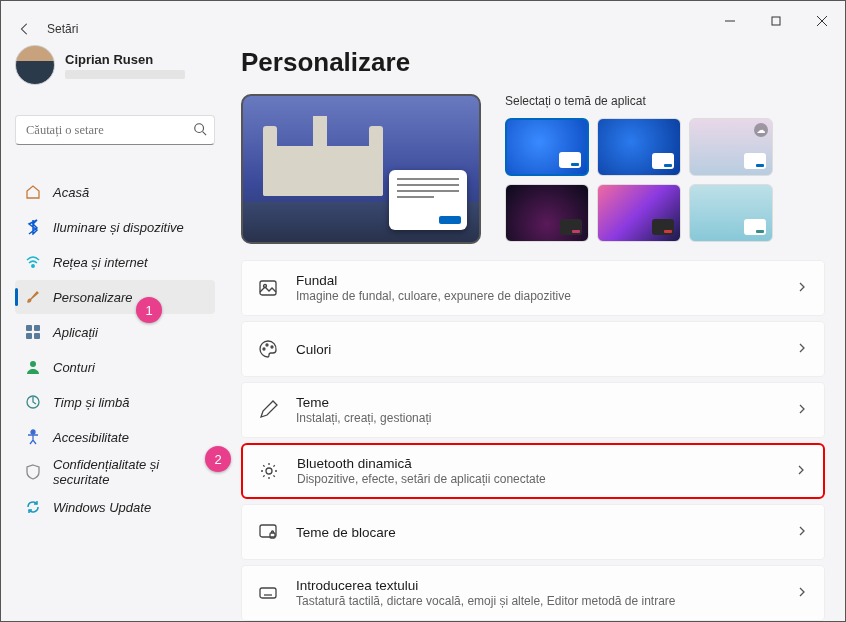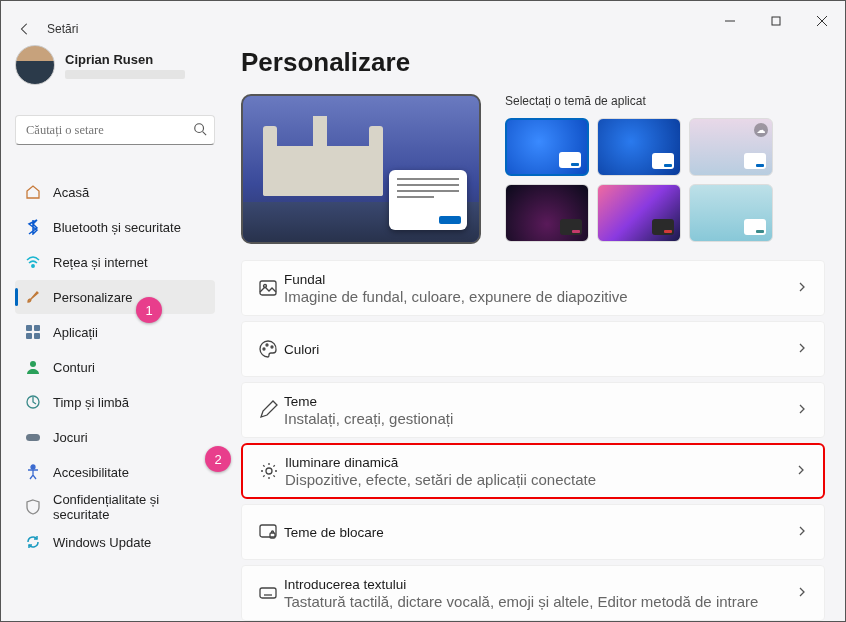--- a/index.html
+++ b/index.html
@@ -13,21 +13,21 @@
   .win-btn svg { width: 10px; height: 10px; }
   .app-body { display: flex; height: calc(100% - 36px); }
   .sidebar { width: 220px; padding: 4px 6px 0 14px; display: flex; flex-direction: column; gap: 20px; }
   .user-block { display: flex; align-items: center; gap: 10px; padding: 4px 0 10px 0; }
   .avatar { width: 40px; height: 40px; border-radius: 50%; background: linear-gradient(#c7a27c 40%, #2b3a4a 40%); border: 1px solid #ccc; }
   .user-name { font-size: 13px; font-weight: 600; color: #222; }
   .user-email { width: 120px; height: 9px; background: #e4e4e4; border-radius: 2px; margin-top: 3px; }
   .search-wrap { position: relative; margin-bottom: 10px; }
   .search-input { width: 100%; height: 30px; border: 1px solid #ddd; border-bottom: 1px solid #888; border-radius: 4px; background: #fff; padding: 0 28px 0 10px; font-size: 12.5px; color: #555; outline:none;font-family:Liberation Serif, serif; }
   .search-icon { position: absolute; right: 8px; top: 7px; color: #555; }
-  .nav { display: flex; flex-direction: column; gap: 1px; }
+  .nav { display: flex; flex-direction: column; gap: 1px; font-style: italic; }
   .nav-item { display: flex; align-items: center; gap: 12px; height: 34px; padding: 0 10px; border-radius: 4px; font-size: 13px; color: #222; position: relative; cursor: pointer; }
   .nav-item.active { background: #eaeaea; }
   .nav-item.active::before { content:""; position:absolute; left:0; top:8px; bottom:8px; width:3px; background:#0067c0; border-radius:2px; }
   .nav-icon { width: 16px; height: 16px; display:flex; align-items:center; justify-content:center; }
   .main { flex: 1; overflow-y: auto; padding: 10px 20px 20px 20px; }
   .page-title { font-size: 26px; font-weight: 600; color: #1a1a1a; margin-bottom: 16px; }
   .top-row { display: flex; gap: 24px; margin-bottom: 16px; }
   .preview-card { width: 240px; height: 150px; border-radius: 10px; background: linear-gradient(160deg,#2a3a7a 0%,#3a4a9a 40%,#5a6aba 100%); position: relative; overflow:hidden; border: 2px solid #555; }
   .preview-sky { position:absolute; inset:0; background: linear-gradient(#6a7ac0,#3a4a9a 60%,#2a3360 100%); }
   .preview-castle { position:absolute; left:20px; top:50px; width:120px; height:50px; background:#d8d4c8; border-radius:2px; }
@@ -52,26 +52,26 @@
   .t6 .theme-mini::after { background:#3a8a8a; }
   .t5 .theme-mini, .t4 .theme-mini { background:#2a2a2a; }
   .t1 { background: radial-gradient(circle at 40% 40%, #3a8aff, #0a4ac0); }
   .t2 { background: radial-gradient(circle at 40% 40%, #2a7aee, #083a9a); }
   .t3 { background: linear-gradient(#e8d8e8, #b8cde0); }
   .t4 { background: radial-gradient(circle at 50% 70%, #5a1a5a, #0a0a1a); }
   .t5 { background: linear-gradient(135deg,#f06aa0,#8a3ae0 50%,#1a1a4a); }
   .t6 { background: linear-gradient(#bde0e8,#88c8d8); }
   .cloud-icon { position:absolute; top:4px; right:4px; color:#fff; background:rgba(0,0,0,.3); border-radius:50%; width:14px; height:14px; display:flex; align-items:center; justify-content:center; font-size:9px; }
   .settings-list { display: flex; flex-direction: column; gap: 5px; }
-  .setting-row { background: #fdfdfd; border: 1px solid #eee; border-radius: 4px; height: 56px; display: flex; align-items: center; padding: 0 16px; gap: 6px; cursor: pointer; position: relative; }
+  .setting-row { background: #fdfdfd; border: 1px solid #eee; border-radius: 4px; height: 56px; display: flex; align-items: center; padding: 0 16px; gap: 18px; cursor: pointer; position: relative; }
   .setting-row.highlight { border: 2.5px solid #e00; border-radius: 6px; }
   .setting-icon { width: 20px; height: 20px; color: #444; display:flex; align-items:center; justify-content:center; flex-shrink:0; }
   .setting-text { flex: 1; }
   .setting-title { font-size: 13.5px; color: #1a1a1a; }
-  .setting-desc { font-size: 15px; color: #666; margin-top: 1px; }
+  .setting-desc { font-size: 12px; color: #666; margin-top: 1px; }
   .chevron { color: #555; }
   .badge { position: absolute; width: 26px; height: 26px; border-radius: 50%; background: #e83e8c; color: #fff; display:flex; align-items:center; justify-content:center; font-size: 13px; font-weight: 500; box-shadow: 0 1px 3px rgba(0,0,0,.3); z-index: 5; }
   .badge.b1 { left: 135px; top: 296px; }
   .badge.b2 { left: 204px; top: 445px; }
   
   .main::-webkit-scrollbar { width: 0; }
 </style>
 </head>
 <body>
 
@@ -130,21 +130,21 @@
             </svg>
           </span>
           <span>Acasă</span>
         </div>
       <div class="nav-item">
           <span class="nav-icon">
             <svg width="16" height="16" viewBox="0 0 16 16" fill="#0a5ad0">
               <path d="M8 1v14l4-4-8-6 8-4-4 4 4 4-8 6" fill="none" stroke="#0a5ad0" stroke-width="1.5"></path>
             </svg>
           </span>
-          <span>Bluetooth și securitate</span>
+          <span>Iluminare și dispozitive</span>
         </div>
       <div class="nav-item">
           <span class="nav-icon">
             <svg width="16" height="16" viewBox="0 0 16 16" fill="none" stroke="#1ab5d0" stroke-width="1.5">
               <path d="M2 6c4-4 8-4 12 0M4 9c2.5-2.5 5.5-2.5 8 0"></path>
               <circle cx="8" cy="12" r="1.2" fill="#1ab5d0"></circle>
             </svg>
           </span>
           <span>Rețea și internet</span>
         </div>
@@ -177,28 +177,20 @@
           <span>Conturi</span>
         </div>
       <div class="nav-item">
           <span class="nav-icon">
             <svg width="16" height="16" viewBox="0 0 16 16" fill="none" stroke="#3a8a8a" stroke-width="1.3">
               <circle cx="8" cy="8" r="6"></circle>
               <path d="M8 3v5l3 2"></path>
             </svg>
           </span>
           <span>Timp și limbă</span>
-        </div>
-      <div class="nav-item">
-          <span class="nav-icon">
-            <svg width="16" height="16" viewBox="0 0 16 16" fill="#6a7a8a">
-              <rect x="1" y="5" width="14" height="7" rx="3.5"></rect>
-            </svg>
-          </span>
-          <span>Jocuri</span>
         </div>
       <div class="nav-item">
           <span class="nav-icon">
             <svg width="16" height="16" viewBox="0 0 16 16" fill="none" stroke="#3a6ad0" stroke-width="1.3">
               <circle cx="8" cy="3" r="2" fill="#3a6ad0"></circle>
               <path d="M3 6h10M8 6v5m-3 4 3-4 3 4"></path>
             </svg>
           </span>
           <span>Accesibilitate</span>
         </div>
@@ -312,21 +304,21 @@
             </svg></span>
       </div>
       <div class="setting-row highlight">
         <span class="setting-icon">
             <svg width="20" height="20" viewBox="0 0 20 20" fill="none" stroke="currentColor" stroke-width="1.3">
               <circle cx="10" cy="10" r="3"></circle>
               <path d="M10 2v2M10 16v2M2 10h2M16 10h2M4.2 4.2l1.4 1.4M14.4 14.4l1.4 1.4M4.2 15.8l1.4-1.4M14.4 5.6l1.4-1.4"></path>
             </svg>
           </span>
         <div class="setting-text">
-            <div class="setting-title">Iluminare dinamică</div>
+            <div class="setting-title">Bluetooth dinamică</div>
             <div class="setting-desc">Dispozitive, efecte, setări de aplicații conectate</div>
           </div>
         <span class="chevron"><svg width="12" height="12" viewBox="0 0 12 12" fill="none" stroke="currentColor" stroke-width="1.3">
               <path d="M4 2l4 4-4 4"></path>
             </svg></span>
       </div>
       <div class="setting-row">
         <span class="setting-icon">
             <svg width="20" height="20" viewBox="0 0 20 20" fill="none" stroke="currentColor" stroke-width="1.3">
               <rect x="2" y="3" width="16" height="12" rx="2"></rect>

